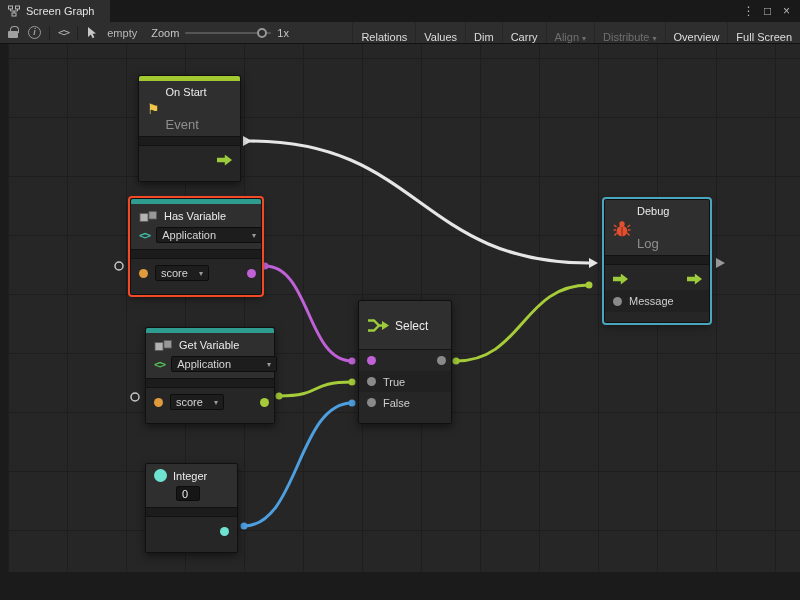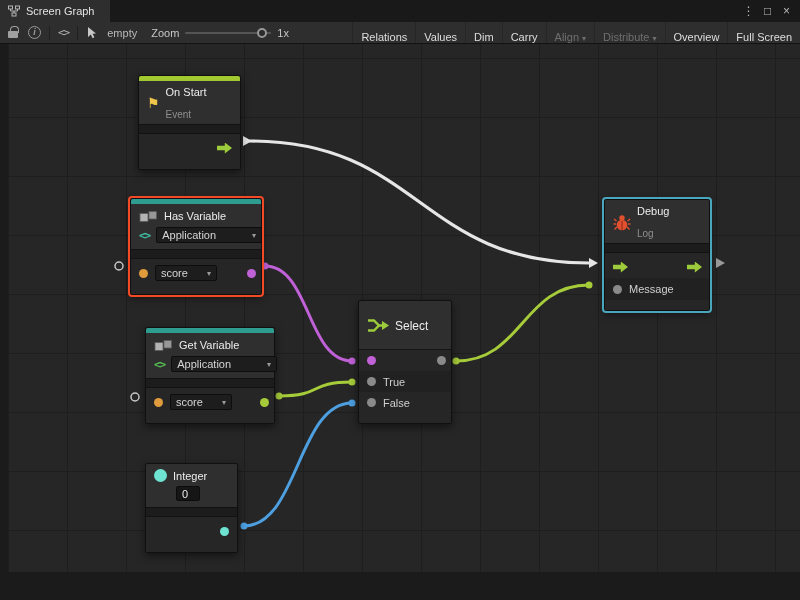--- a/index.html
+++ b/index.html
@@ -38,36 +38,36 @@
   #wires { position:absolute; inset:0; width:800px; height:600px; z-index:2; pointer-events:none; }
 
   
   .node { position:absolute; z-index:3; background:#2f2f2f; border:1px solid #101010; border-radius:2px; box-shadow:0 3px 9px rgba(0,0,0,.5); }
   .node.sel-red { outline:2px solid #f24a26; outline-offset:0px; }
   .node.sel-teal { outline:2px solid #4aa6bc; outline-offset:0px; }
   .accent { height:5px; border-radius:2px 2px 0 0; }
   .head { display:flex; align-items:center; gap:6px; padding:5px 8px 4px 8px; }
   .head2 { display:flex; align-items:center; gap:6px; padding:0 8px 6px 8px; }
   .titles .t { font-size:11px; color:#ececec; }
-  .titles .s { font-size:10px; color:#8f8f8f; margin-top:11px; }
+  .titles .s { font-size:13px; color:#8f8f8f; margin-top:19px; }
   .t { font-size:11px; color:#ececec; }
   .spacer { height:10px; background:#1c1c1c; border-top:1px solid #121212; border-bottom:1px solid #121212; }
   .ports { background:#262626; padding:3px 0 10px 0; border-radius:0 0 2px 2px; }
   .row { position:relative; height:22px; display:flex; align-items:center; gap:7px; padding:0 8px; }
   .row.dark { background:#212121; }
   .row.end { justify-content:flex-end; }
   .dot { width:9px; height:9px; border-radius:50%; flex:none; }
   .dot.out-abs { position:absolute; right:5px; top:6.5px; }
   .lbl { color:#cfcfcf; }
   .flow-arrow { width:15px; height:11px; background:#9ccb3b; clip-path:polygon(0 30%,52% 30%,52% 0,100% 50%,52% 100%,52% 70%,0 70%); flex:none; }
   .flow-arrow.out-abs { position:absolute; right:7px; top:5.5px; }
   .dd { display:inline-flex; align-items:center; justify-content:space-between; gap:4px; background:#1d1d1d; border:1px solid #0d0d0d; border-radius:2px; padding:0 5px; height:16px; color:#d6d6d6; font-size:11px; }
   .dd .arr { font-size:8px; color:#9a9a9a; }
   .dd.grow { flex:1;gap:36px; }
-  .dd.sm { width:62px; }
+  .dd.sm { width:54px; }
   .field { background:#161616; border:1px solid #0c0c0c; border-radius:2px; width:24px; height:15px; color:#ececec; display:flex; align-items:center; padding-left:5px; margin-left:22px; font-size:11px; }
   .flag-icon { color:#f0c64a; font-size:14px; line-height:14px; }
   .code-icon { font-family:"DejaVu Sans Mono",monospace; font-weight:bold; font-size:11px; letter-spacing:-1px; }
   .code-icon.teal { color:#3fc0a7; }
   .code-icon.green { color:#56c054; }
   .int-icon { width:13px; height:13px; border-radius:50%; background:#6fe3d2; flex:none; }
 </style>
 </head>
 <body>
 

